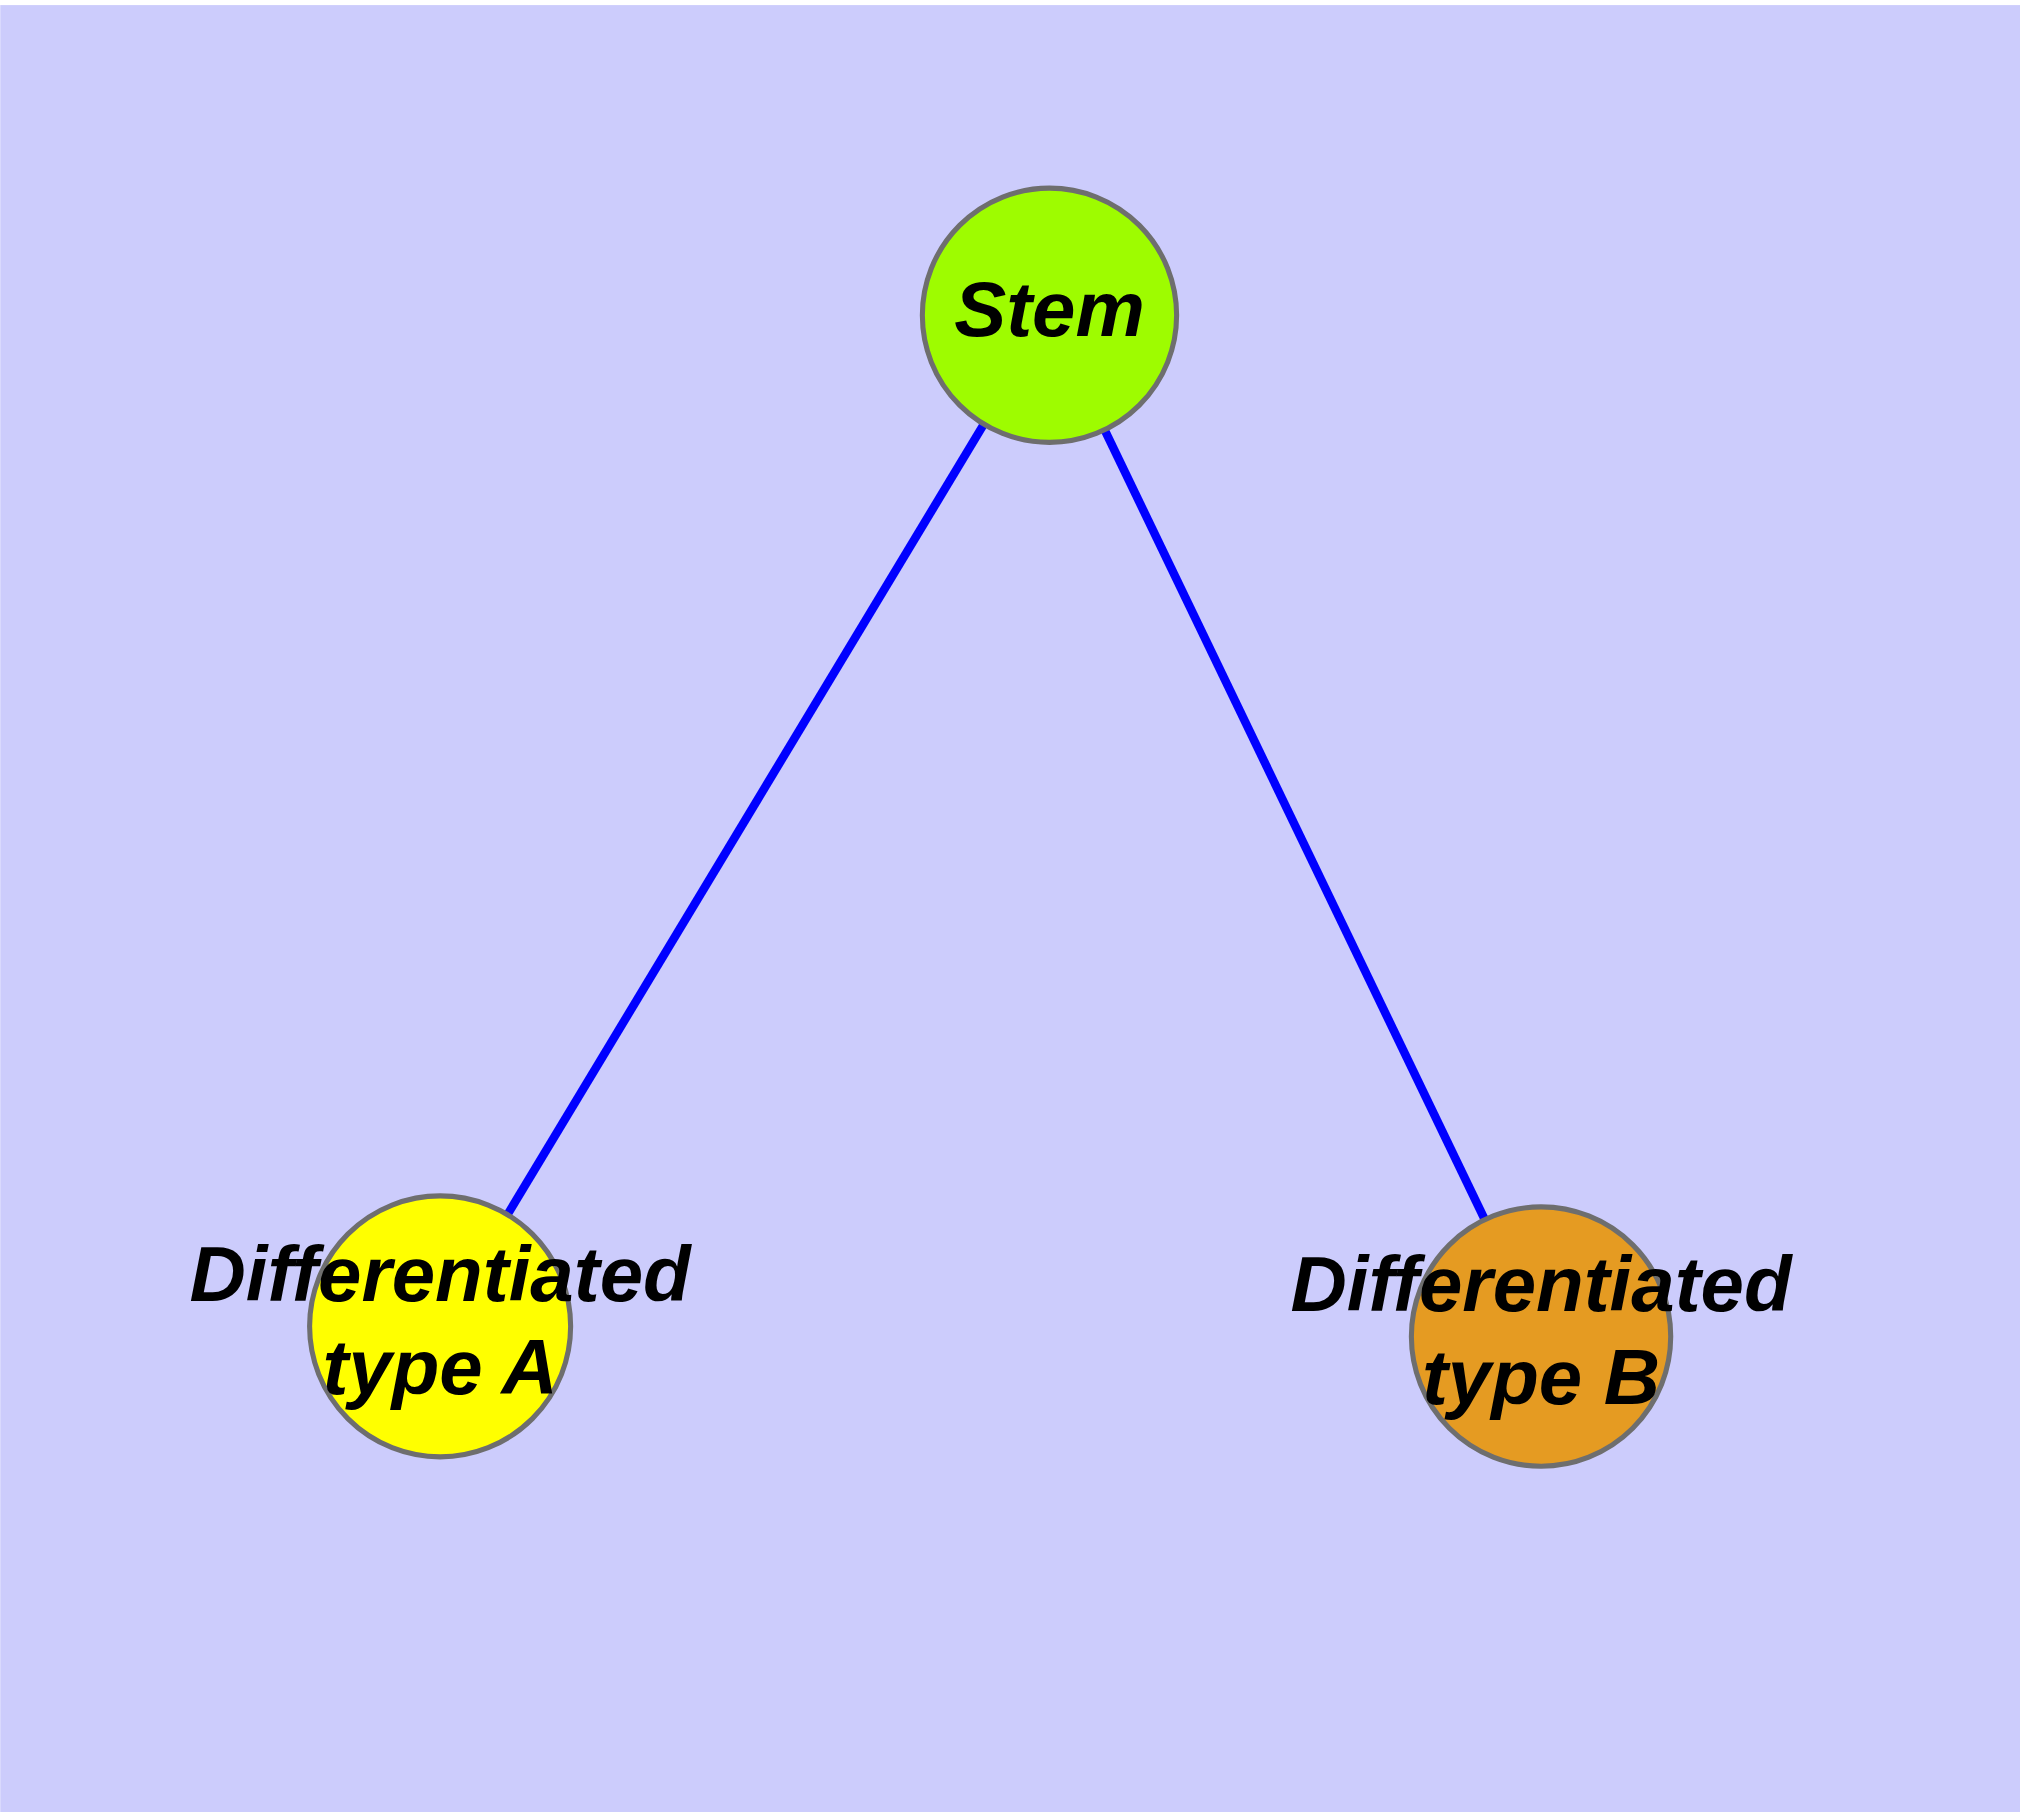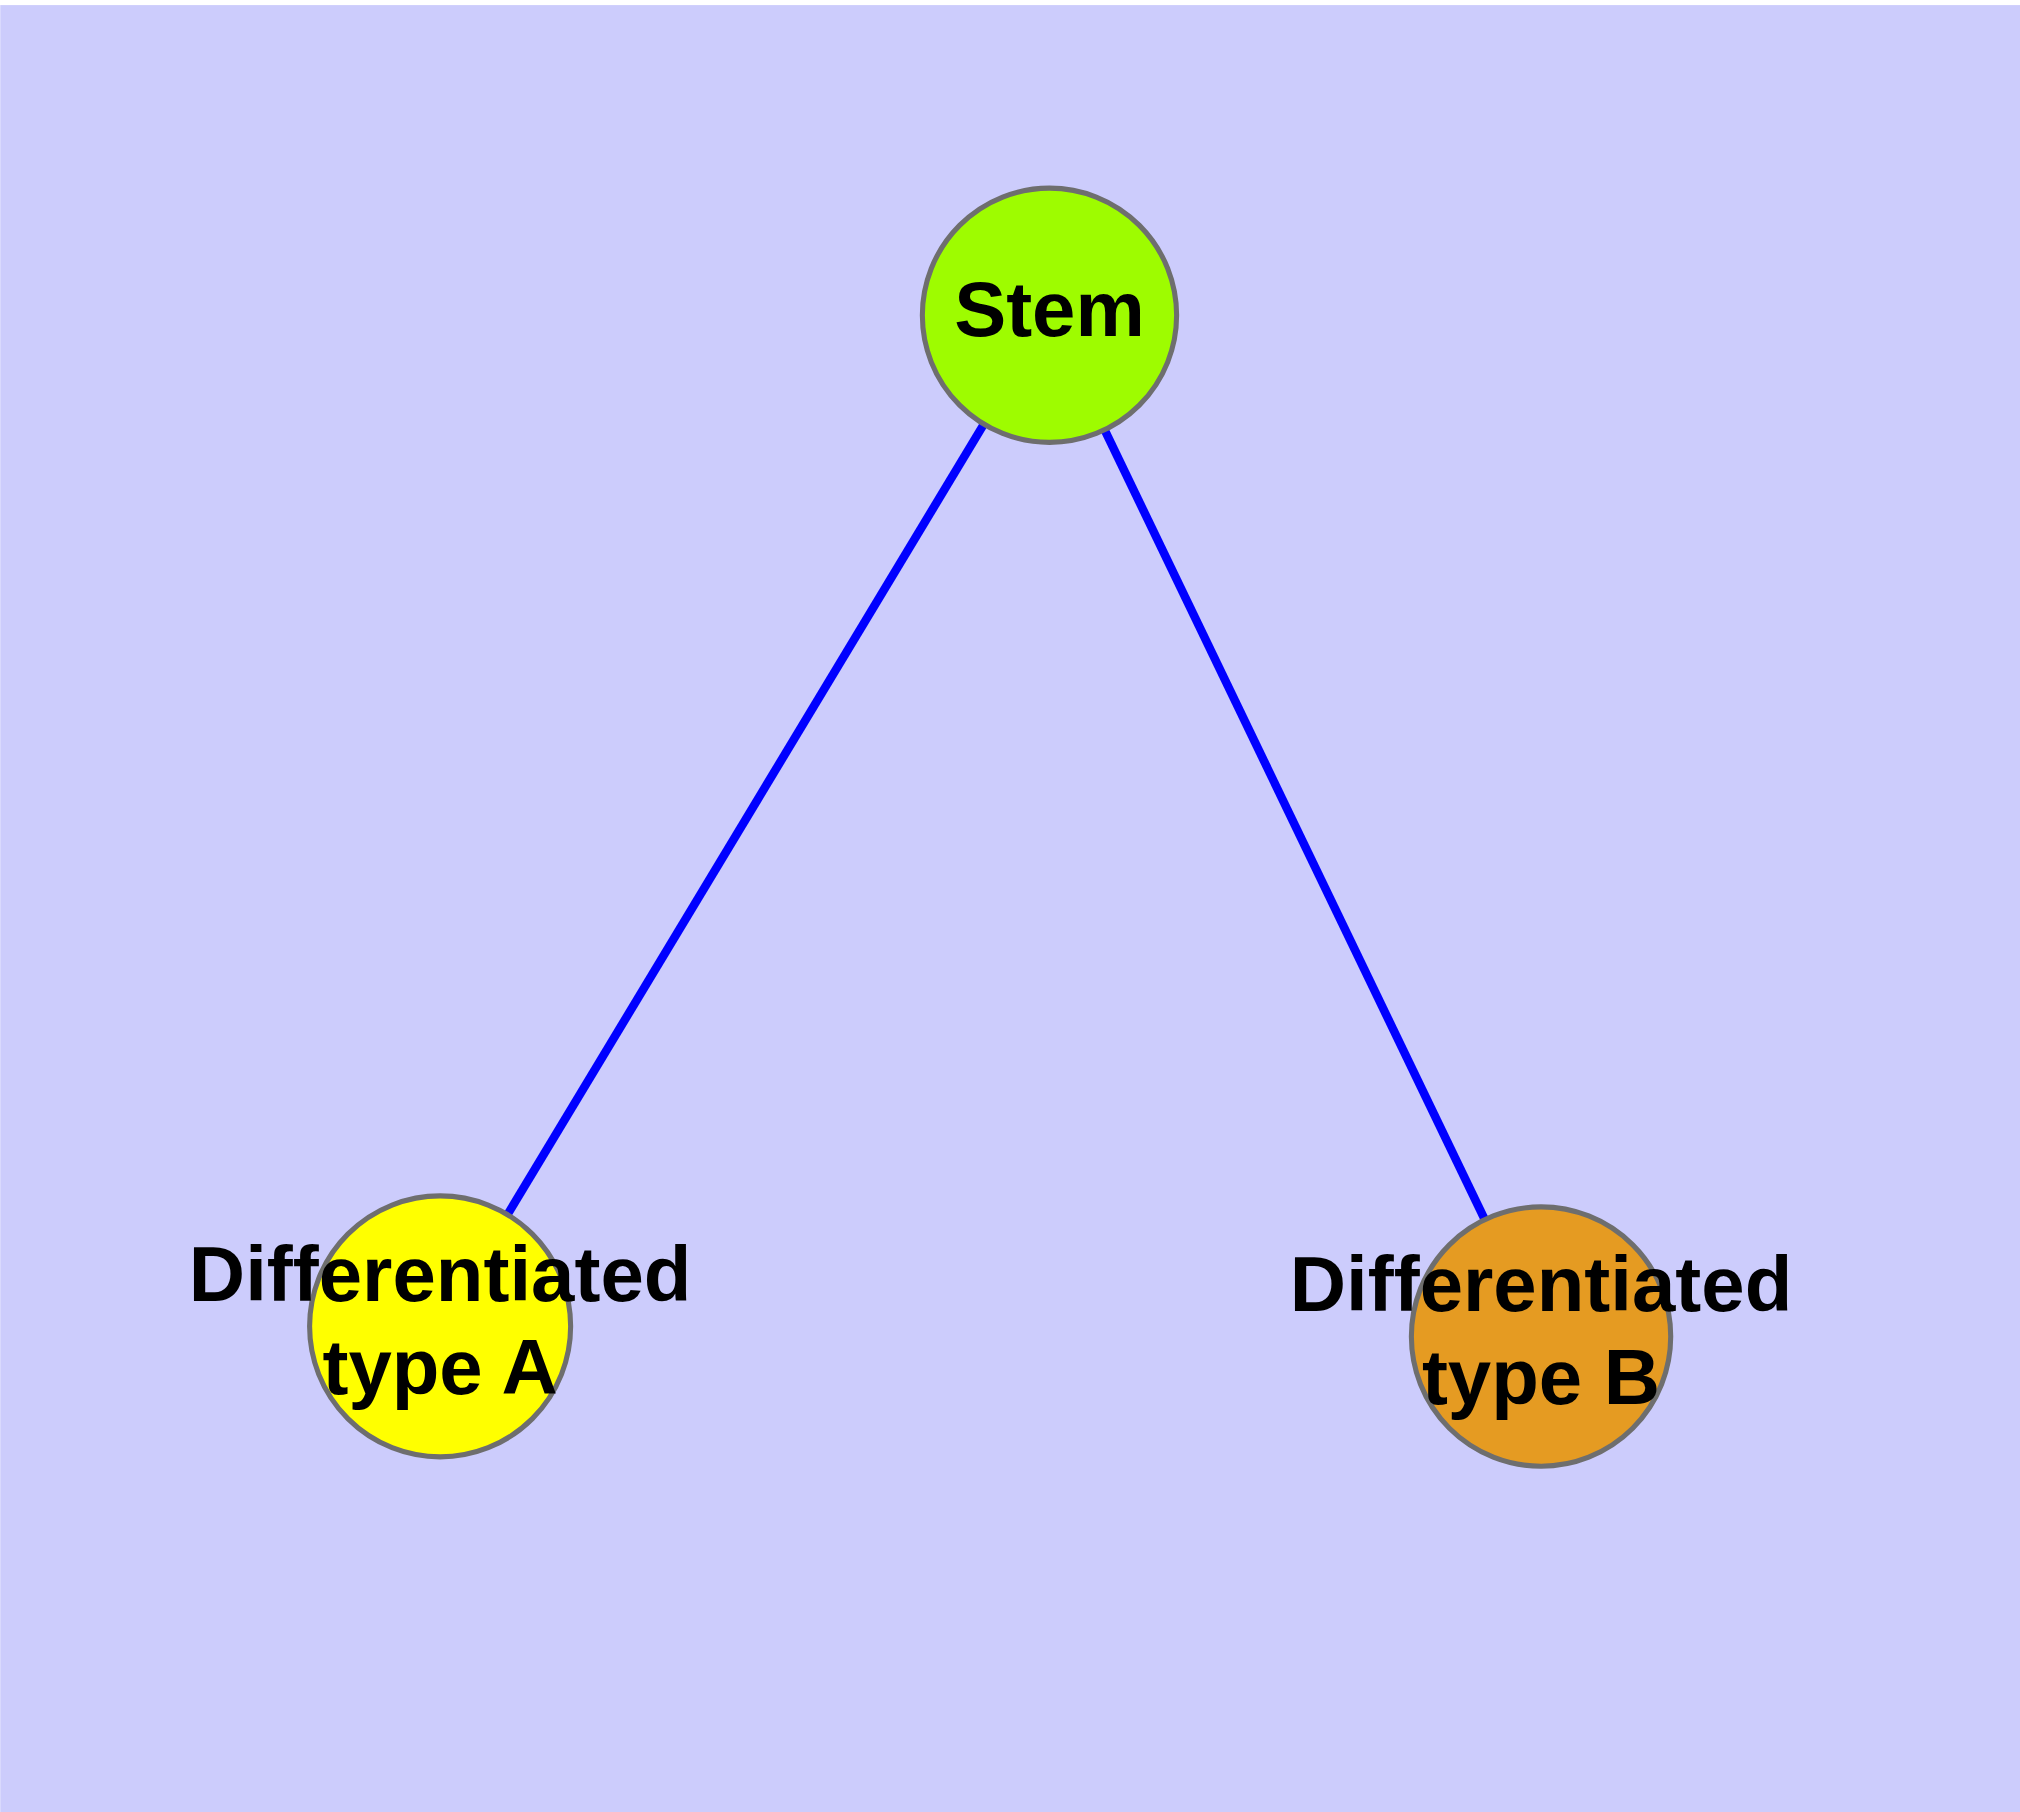--- a/index.html
+++ b/index.html
@@ -12,20 +12,21 @@
     width: 2021px;
     height: 1812px;
     overflow: hidden;
     font-family: "Liberation Sans", sans-serif;
   }
   #graph-canvas {
     position: relative;
     width: 2021px;
     height: 1812px;
     background: #ffffff;
+    font-style: italic;
   }
   #graph-svg {
     position: absolute;
     left: 0;
     top: 0;
     width: 2021px;
     height: 1812px;
     display: block;
   }
   .node-label {

